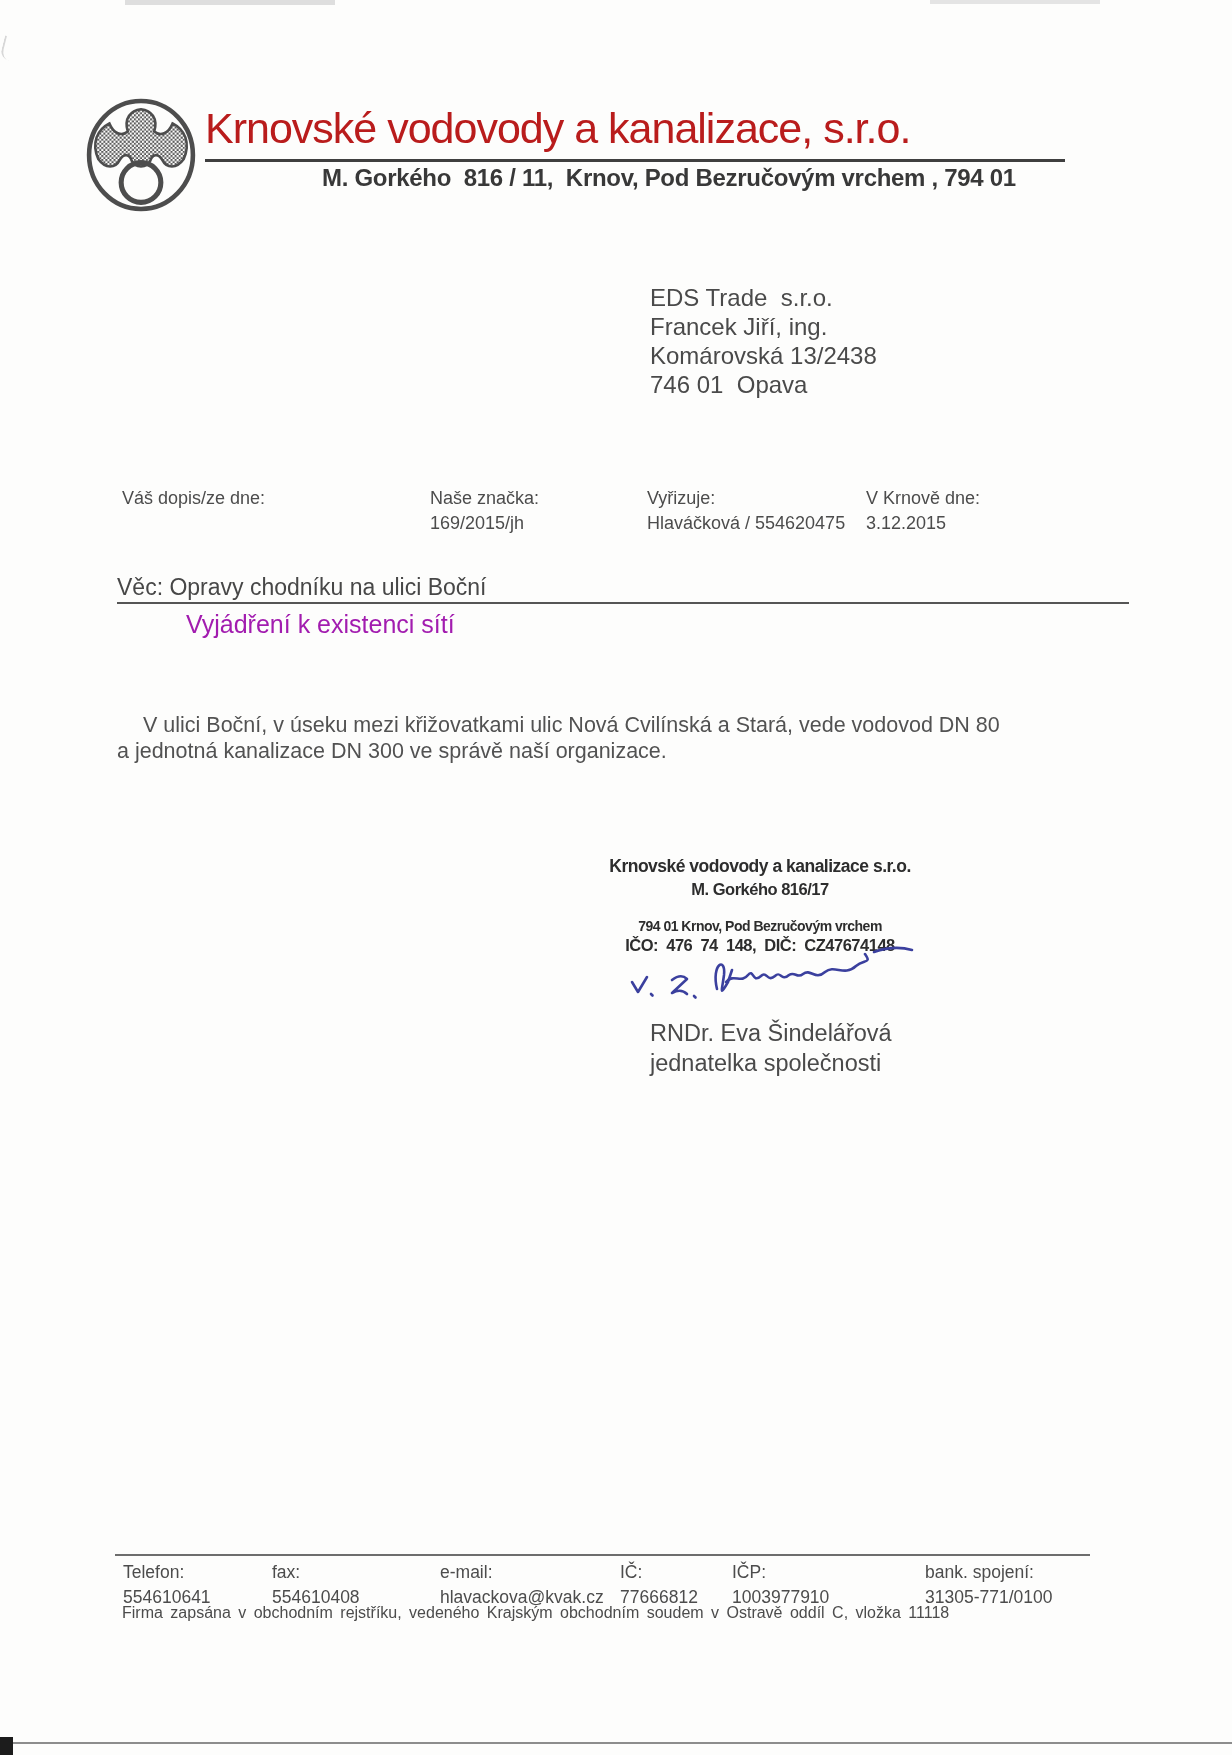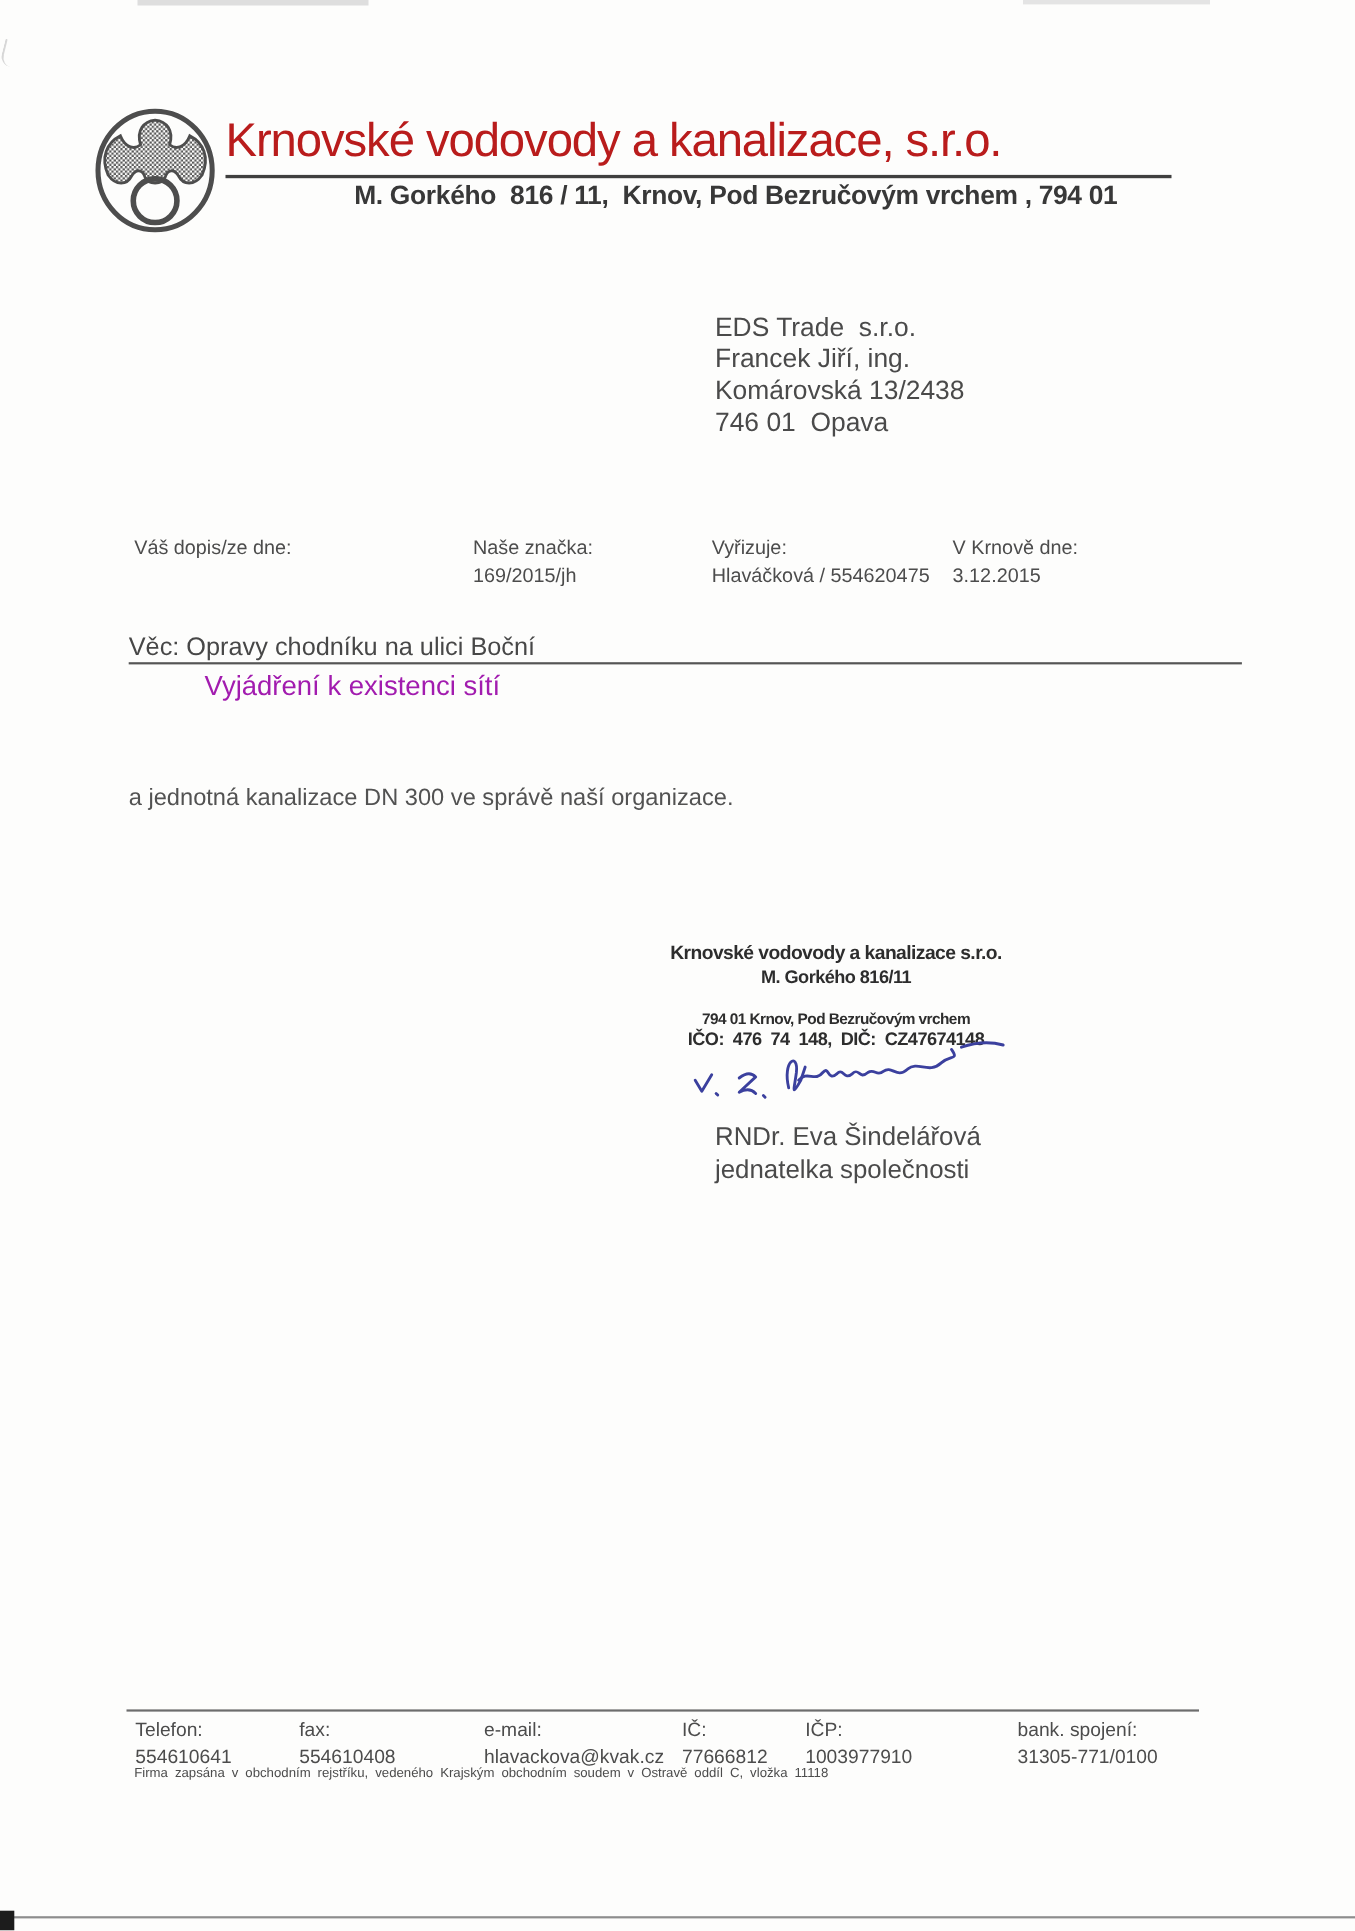--- a/index.html
+++ b/index.html
@@ -54,21 +54,21 @@
   
   .sig-svg{left:612px;top:942px;}
   .signer{left:650px;top:1018px;font-size:23.5px;line-height:30px;color:#4a4a4a;}
 
   
   .footer-rule{left:115px;top:1554px;width:975px;height:2px;background:#6d6d6d;}
   .f-col{top:1562px;font-size:17.5px;color:#4c4c4c;}
   .f-col .val{margin-top:4px;}
   .f-1{left:123px;} .f-2{left:272px;} .f-3{left:440px;}
   .f-4{left:620px;} .f-5{left:732px;} .f-6{left:925px;}
-  .registration{left:122px;top:1604px;font-size:12px;word-spacing:3px;color:#4c4c4c;white-space:pre;}
+  .registration{left:122px;top:1604px;font-size:16px;word-spacing:3px;color:#4c4c4c;white-space:pre;}
 
   
   .smudge-a{left:125px;top:0;width:210px;height:5px;background:#dedede;}
   .smudge-b{left:930px;top:0;width:170px;height:4px;background:#e4e4e4;}
   .smudge-c{left:2px;top:36px;width:8px;height:24px;border-left:2px solid #d7d7d7;border-radius:0 0 0 12px;transform:rotate(14deg);}
   .bottom-rule{left:0;top:1742px;width:1232px;height:2px;background:#8d8d8d;}
   .bottom-nub{left:0;top:1737px;width:13px;height:18px;background:#1c1c1c;}
 </style>
 </head>
 <body>
@@ -122,26 +122,27 @@
 <div class="abs ref-col ref-4">
   <div class="line">V Krnově dne:</div>
   <div class="val line">3.12.2015</div>
 </div>
 
 <div class="abs subject-1 line">Věc: Opravy chodníku na ulici Boční</div>
 <div class="abs subject-rule"></div>
 <div class="abs subject-2 line">Vyjádření k existenci sítí</div>
 
 <div class="abs body-text">
+  <div class="indent line">V ulici Boční, v úseku mezi křižovatkami ulic Nová Cvilínská a Stará, vede vodovod DN 80</div>
   <div class="line">a jednotná kanalizace DN 300 ve správě naší organizace.</div>
 </div>
 
 <div class="abs stamp">
   <div class="s1 line">Krnovské vodovody a kanalizace s.r.o.</div>
-  <div class="s2 line">M. Gorkého 816/11</div>
+  <div class="s2 line">M. Gorkého 816/17</div>
   <div class="s3 line">794 01 Krnov, Pod Bezručovým vrchem</div>
   <div class="s4 line">IČO:  476  74  148,  DIČ:  CZ47674148</div>
 </div>
 
 <div class="abs sig-svg">
   <span>
     <svg width="330" height="70" viewBox="0 0 330 70">
       <g fill="none" stroke="#3b409e" stroke-width="2.6" stroke-linecap="round" stroke-linejoin="round">
         <path d="M20,40 l6,10 l9,-15"></path>
         <path d="M39,52 l1.5,1.5"></path>

